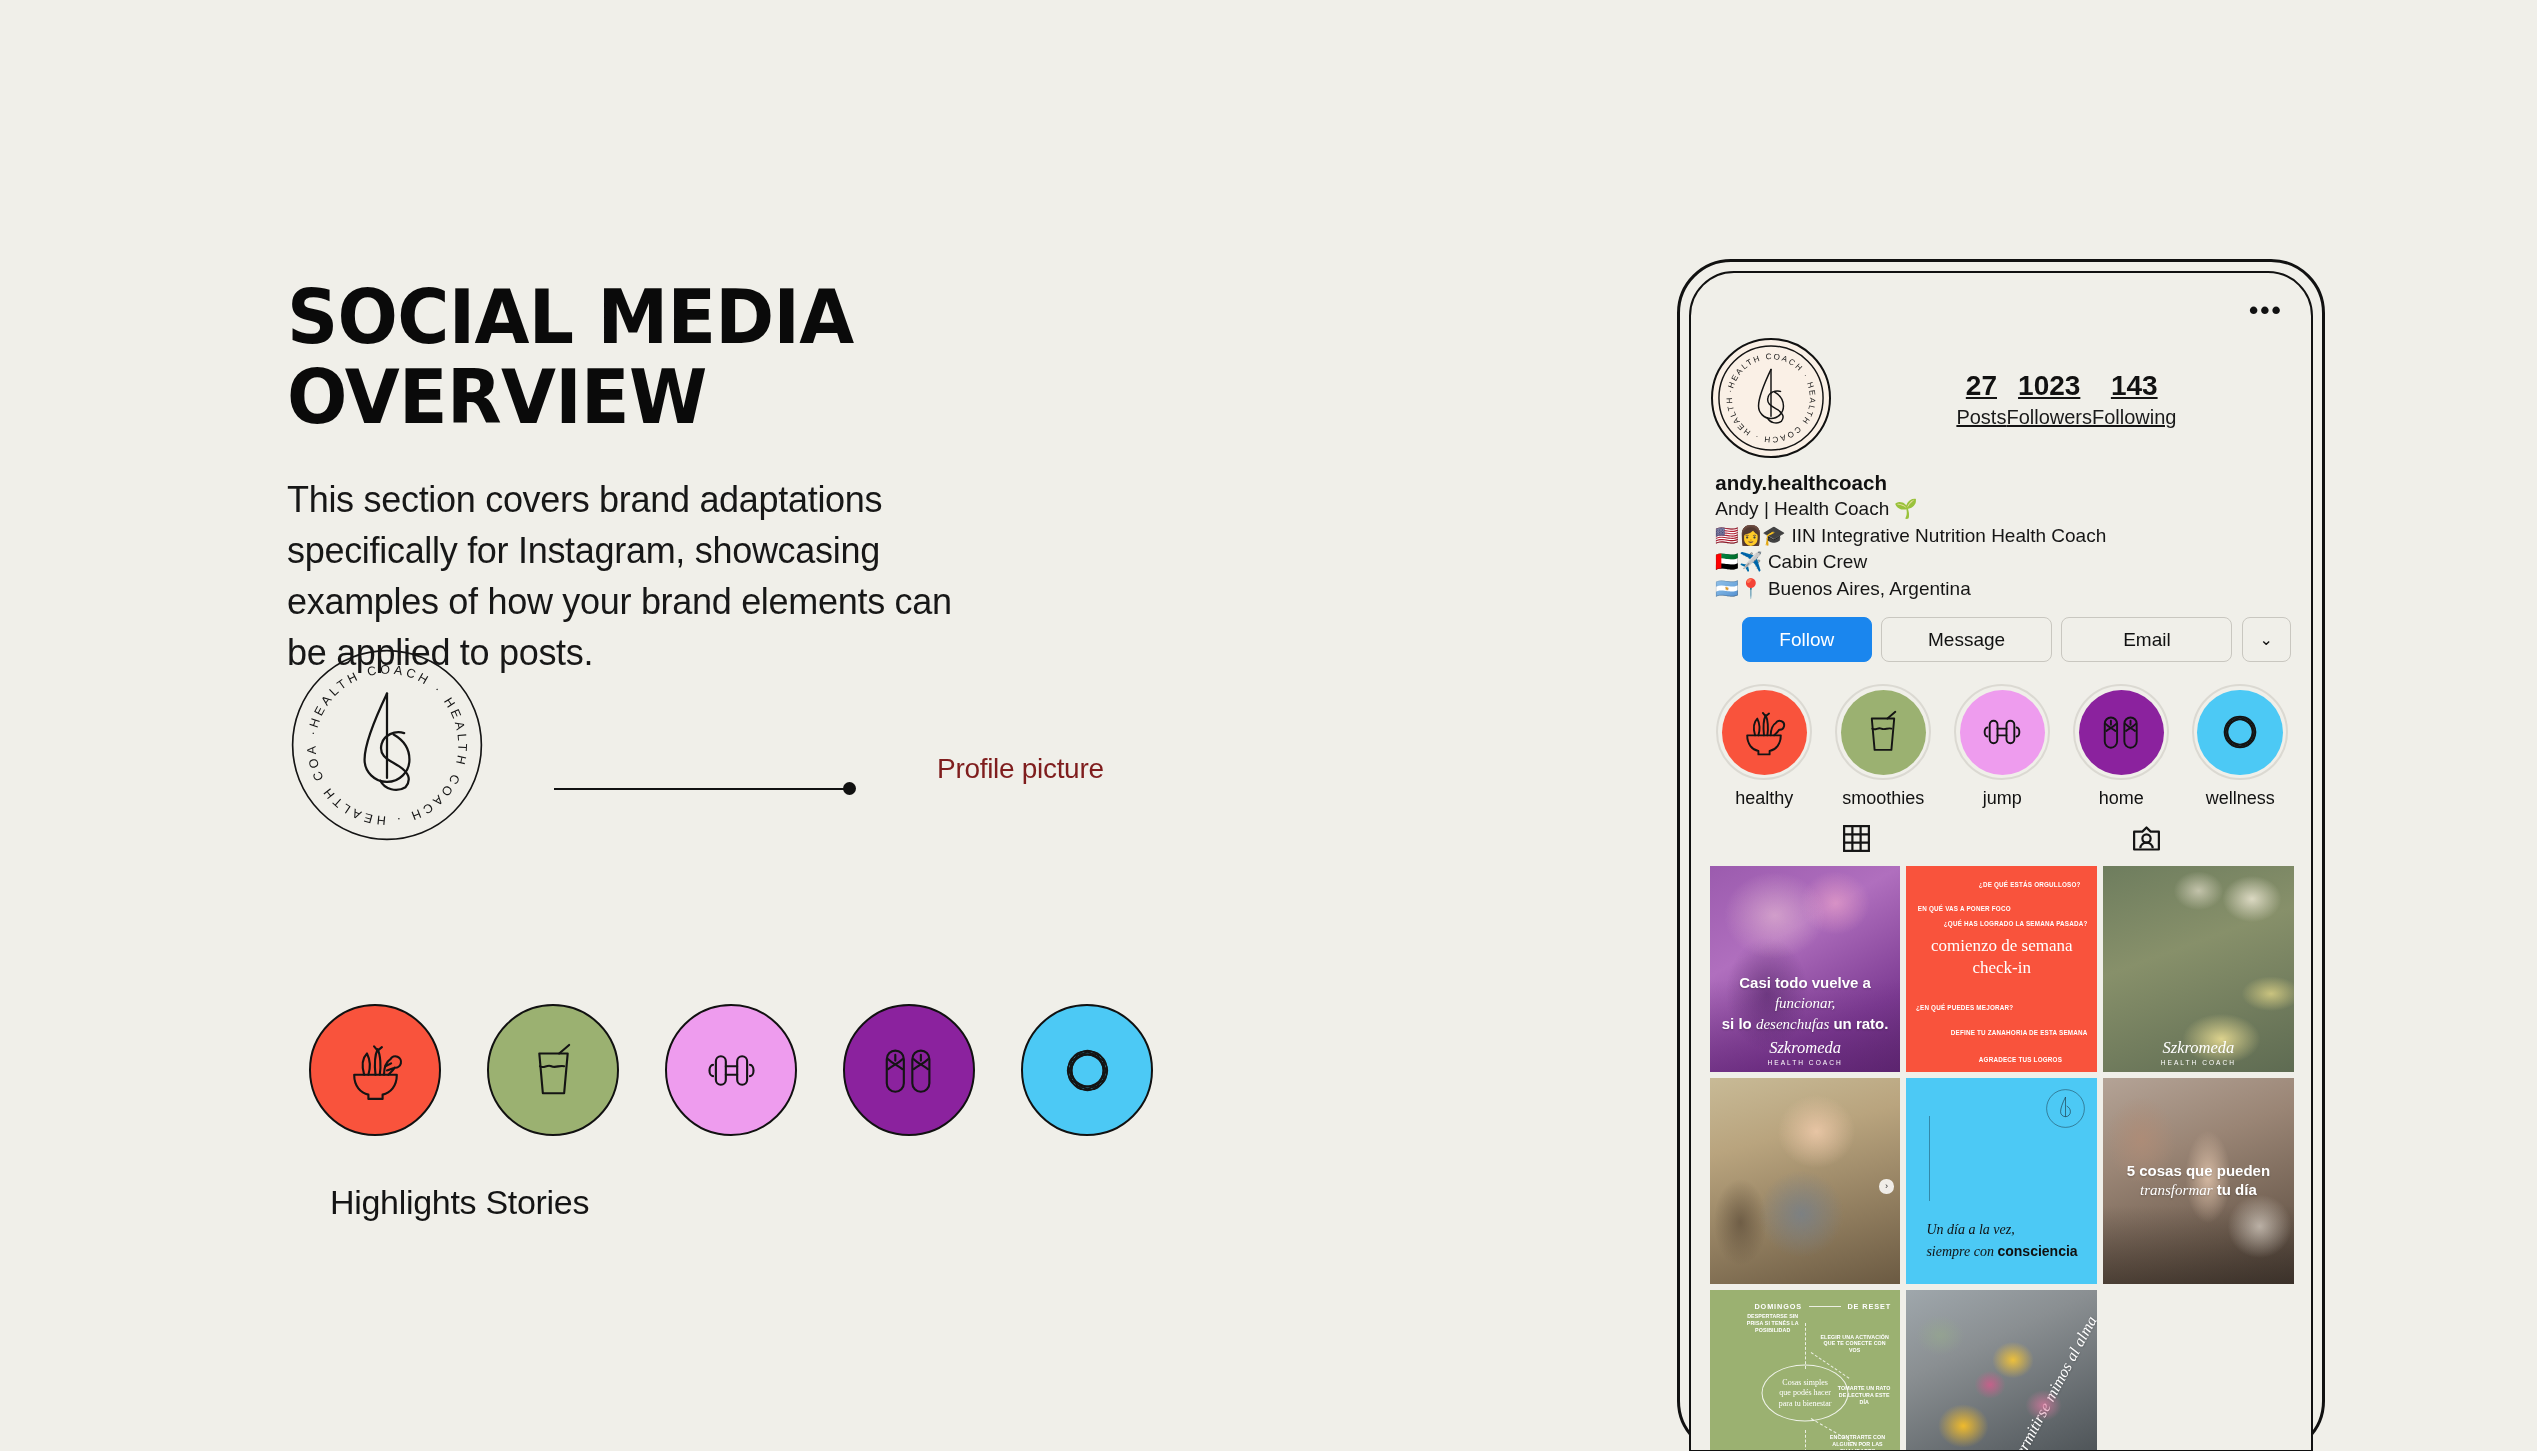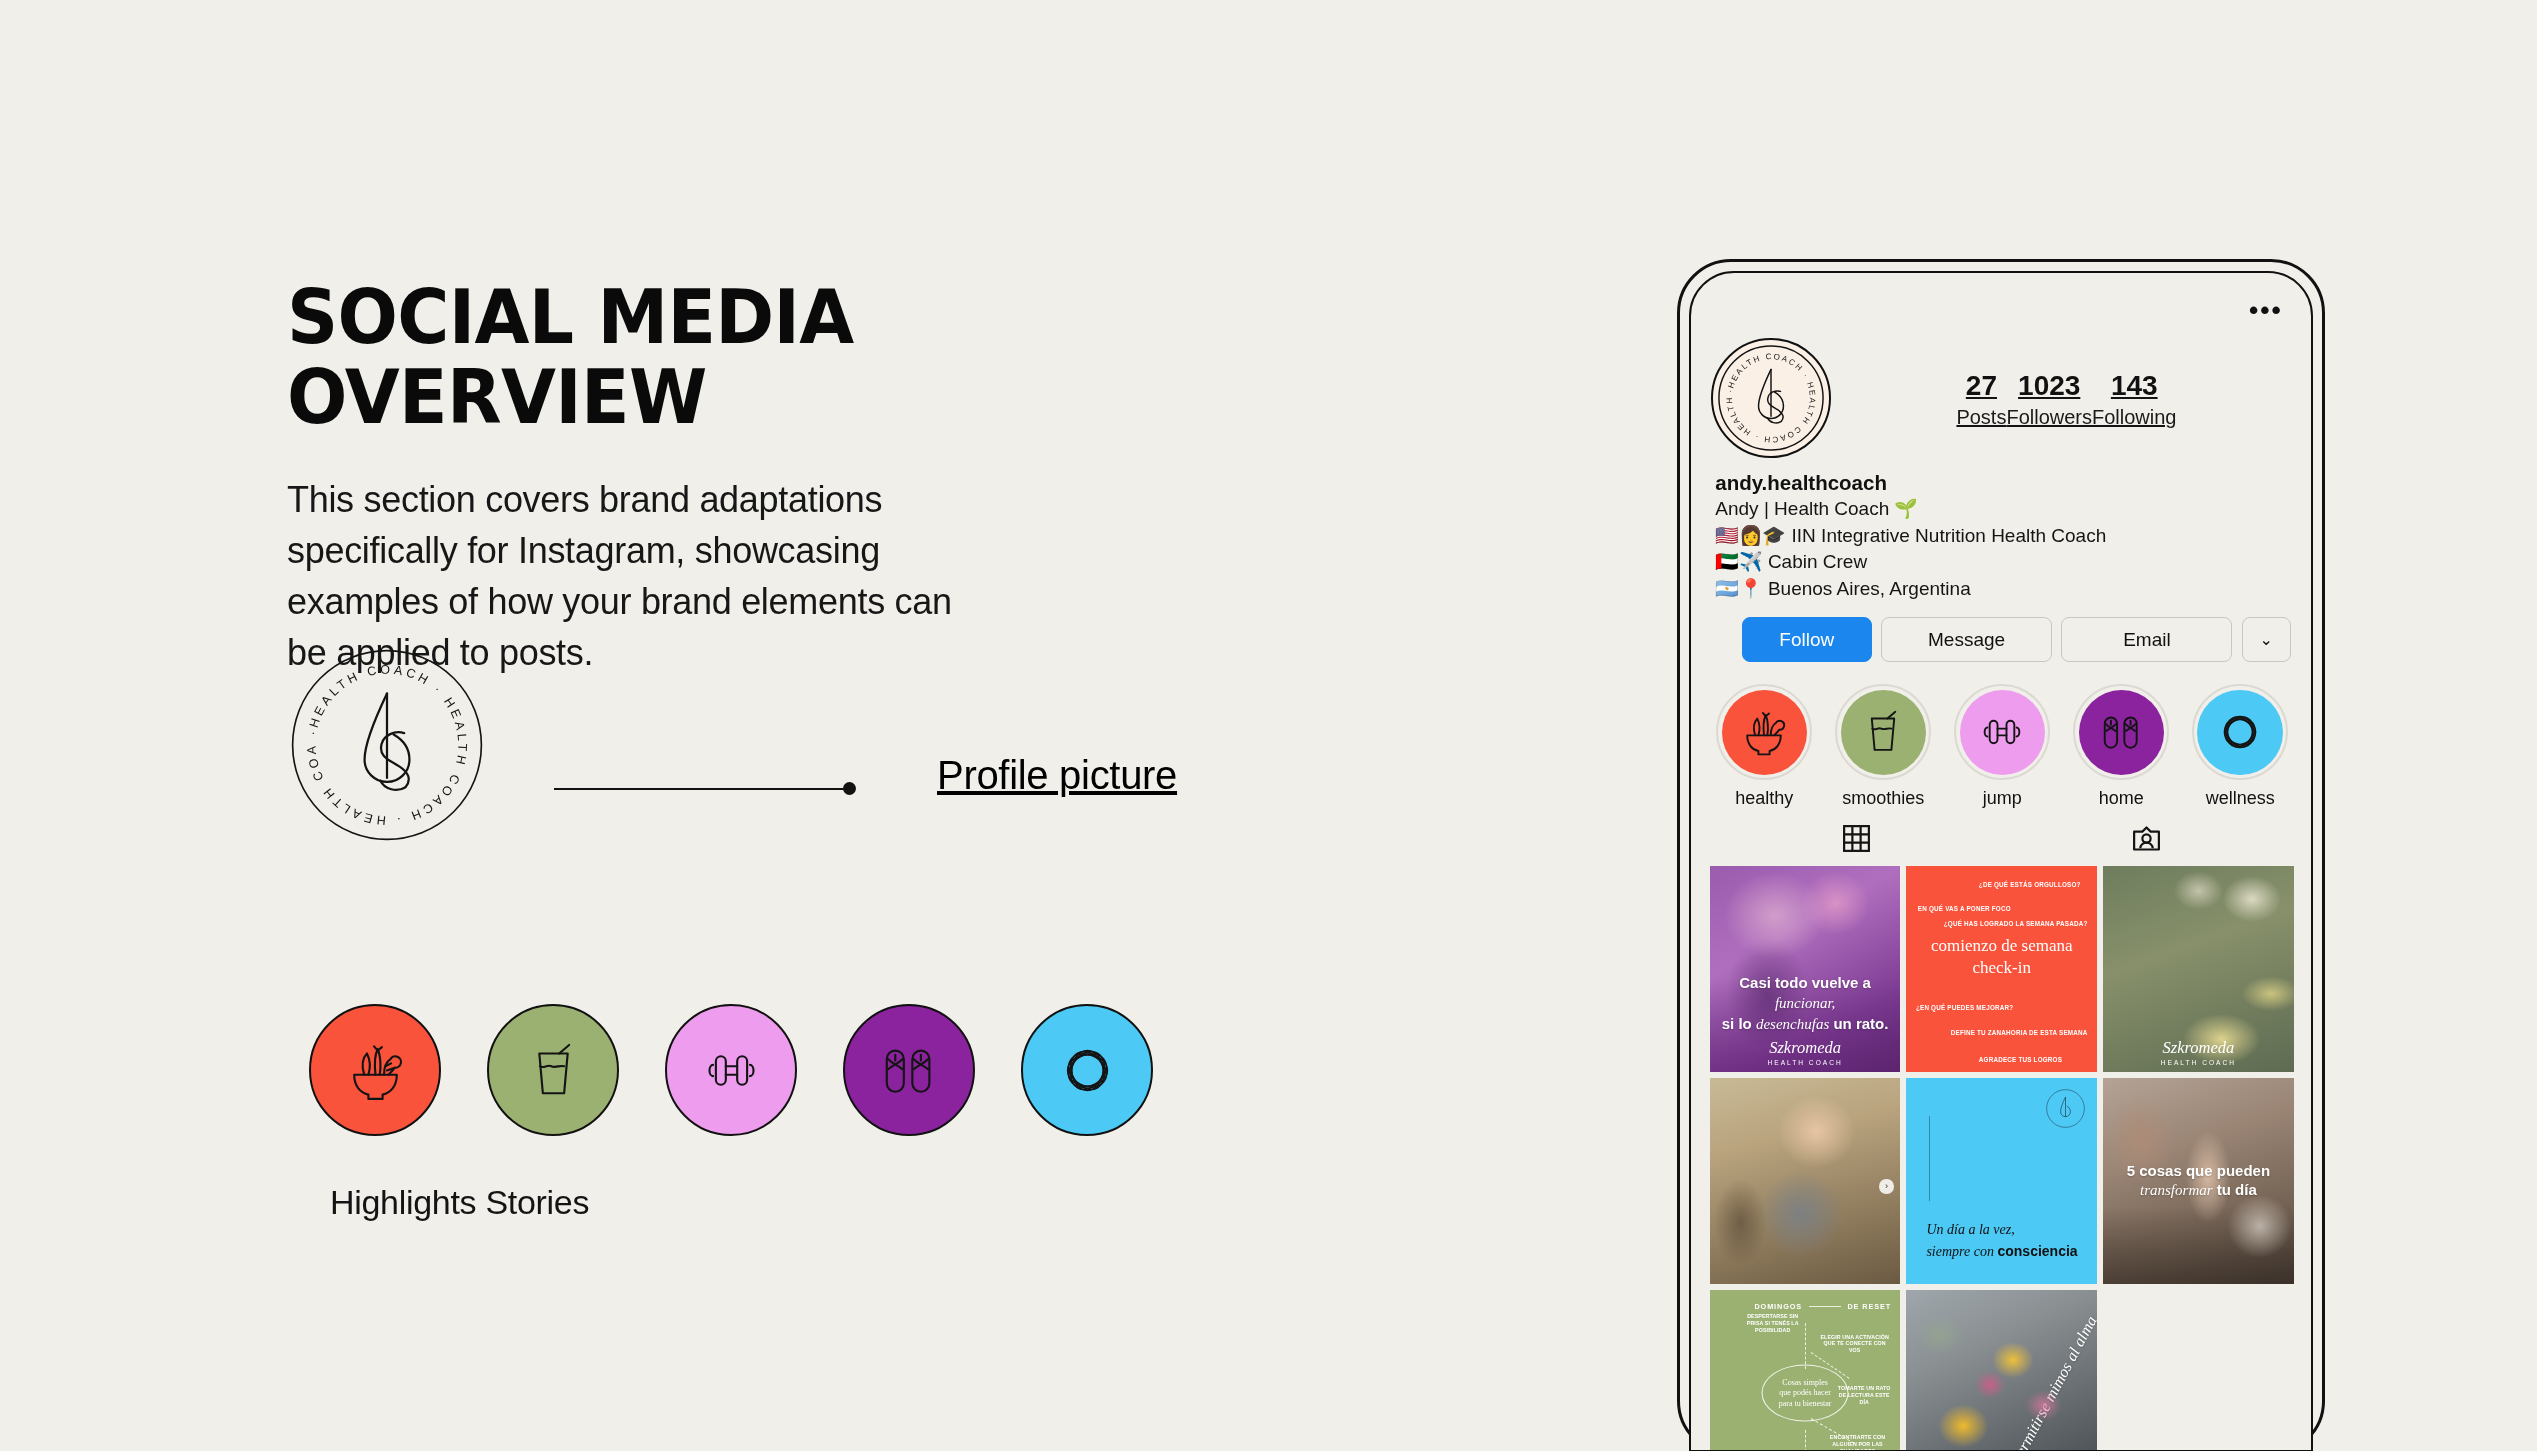--- a/index.html
+++ b/index.html
@@ -39,21 +39,21 @@
   
   .logo-badge-wrap { position: absolute; left: 288px; top: 646px; width: 198px; height: 198px; }
   .logo-badge-wrap svg { width: 100%; height: 100%; display: block; }
 
   
   .leader { position: absolute; left: 554px; top: 781px; width: 311px; height: 16px; }
   .leader .line { position: absolute; left: 0; top: 6.6px; width: 297px; height: 2.6px; background: #111; }
   .leader .dot { position: absolute; left: 289px; top: 1.3px; width: 13.2px; height: 13.2px; border-radius: 50%; background: #111; }
   .callout-label {
     position: absolute; left: 937px; top: 753px;
-    font-size: 40px; color: #000000; letter-spacing: -0.3px; text-decoration: underline;
+    font-size: 28px; color: #7f1d1d; letter-spacing: -0.3px;
   }
 
   
   .hl-row { position: absolute; left: 309px; top: 1004px; display: flex; gap: 46px; }
   .hl-item { width: 132px; height: 132px; }
   .hl-circle {
     width: 132px; height: 132px; border-radius: 50%;
     border: 2.6px solid #111;
     display: flex; align-items: center; justify-content: center;
   }

